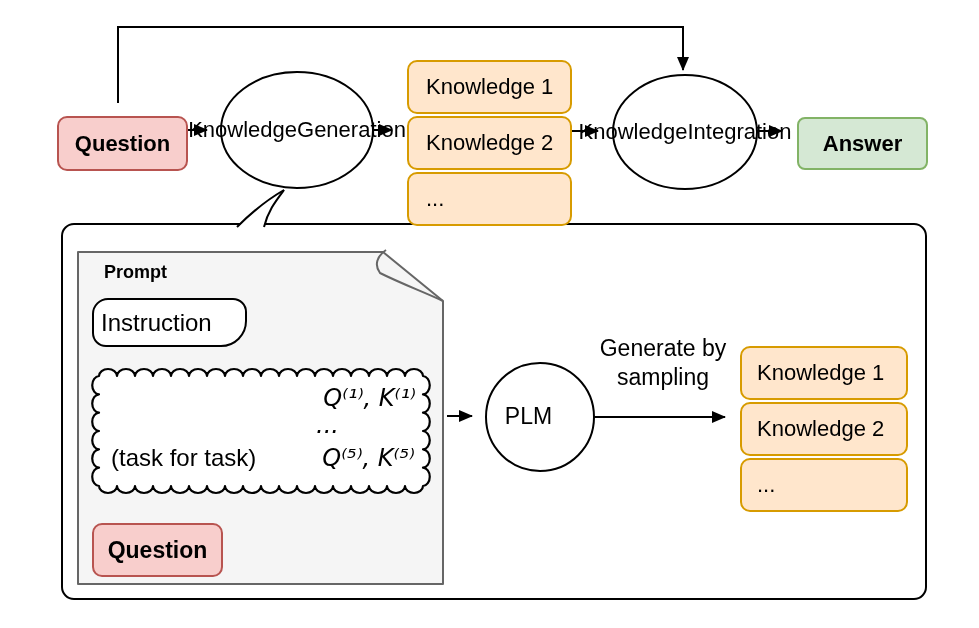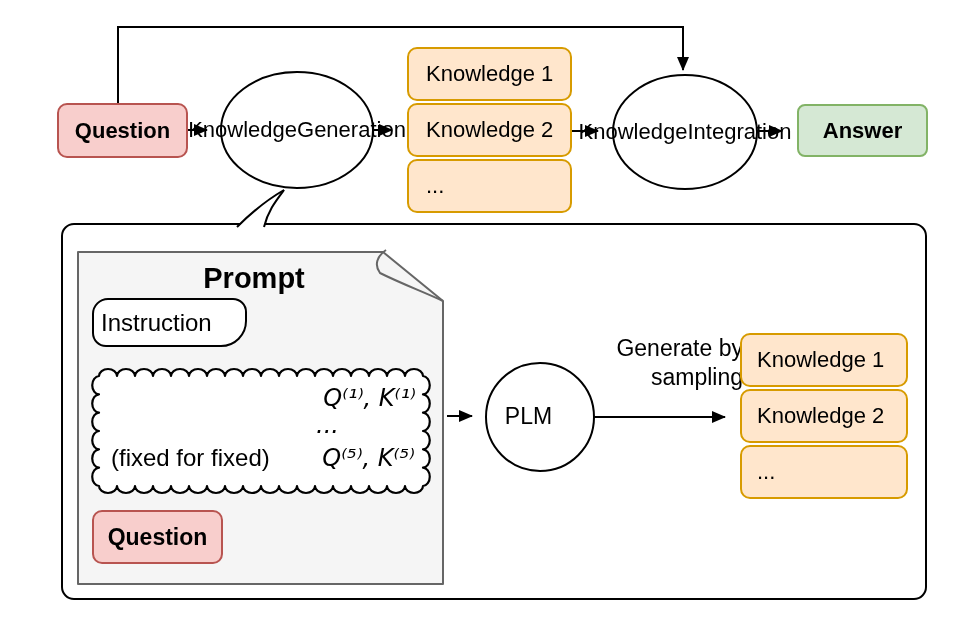--- a/index.html
+++ b/index.html
@@ -1,32 +1,32 @@
 <!DOCTYPE html>
 <html><head>
 <meta charset="utf-8">
 <style>
   html,body{margin:0;padding:0;background:#ffffff;}
   .canvas{position:relative;width:979px;height:628px;background:#ffffff;overflow:hidden;
           font-family:"Liberation Sans",sans-serif;color:#000;}
   svg.layer{position:absolute;left:0;top:0;width:979px;height:628px;}
 
   .box{position:absolute;box-sizing:border-box;display:flex;align-items:center;
-       border:2px solid;font-size:22px;}
+       border:2px solid;font-size:22px;margin-top:13px;}
   .pink{background:#F8CECC;border-color:#B85450;border-radius:10px;
         font-weight:bold;justify-content:center;}
   .orange{background:#FFE6CC;border-color:#D79B00;border-radius:10px;padding-left:17px;}
   .green{background:#D5E8D4;border-color:#82B366;border-radius:8px;
          font-weight:bold;justify-content:center;}
 
   .ellipse-label{position:absolute;display:flex;flex-direction:row;align-items:center;
        justify-content:center;text-align:center;font-size:22px;line-height:26px;}
 
   .txt{position:absolute;white-space:nowrap;}
-  .prompt-title{font-weight:bold;font-size:29px;text-align:center;}
+  .prompt-title{font-weight:bold;font-size:18px;text-align:left;}
   .instruction{position:absolute;box-sizing:border-box;background:#ffffff;border:2.5px solid #000;
        border-radius:16px 14px 26px 14px;display:flex;align-items:center;
        padding-left:7px;font-size:24px;}
   .cloud-text{font-size:24px;line-height:30px;}
   .qk{font-family:"DejaVu Sans",sans-serif;font-style:italic;text-align:right;}
   .gen-label{position:absolute;text-align:center;font-size:23px;line-height:29px;}
   .plm-label{position:absolute;text-align:center;font-size:23px;}
 </style>
 </head>
 <body>
@@ -81,30 +81,30 @@
     <span>Knowledge</span>
     <span>Integration</span>
   </div>
 
   <div class="box green" style="left:797px;top:104px;width:131px;height:53px;">Answer</div>
 
   <div class="txt prompt-title" style="left:104px;top:262px;width:300px;">Prompt</div>
 
   <div class="instruction" style="left:92px;top:298px;width:155px;height:49px;">Instruction</div>
 
-  <div class="txt cloud-text" style="left:111px;top:443px;">(fixed for fixed)</div>
+  <div class="txt cloud-text" style="left:111px;top:443px;">(task for task)</div>
   <div class="txt cloud-text qk" style="left:256px;top:383px;width:160px;">Q⁽¹⁾, K⁽¹⁾</div>
   <div class="txt cloud-text qk" style="left:316px;top:410px;text-align:left;">...</div>
   <div class="txt cloud-text qk" style="left:255px;top:443px;width:160px;">Q⁽⁵⁾, K⁽⁵⁾</div>
 
   <div class="box pink" style="left:92px;top:510px;width:131px;height:54px;font-size:23px;">Question</div>
 
   <div class="plm-label" style="left:486px;top:403px;width:85px;">PLM</div>
 
-  <div class="gen-label" style="left:583px;top:334px;width:160px;text-align:right;">
+  <div class="gen-label" style="left:583px;top:334px;width:160px;">
     <span style="display:block">Generate by</span>
     <span style="display:block">sampling</span>
   </div>
 
   <div class="box orange" style="left:740px;top:333px;width:168px;height:54px;padding-left:15px;">Knowledge 1</div>
   <div class="box orange" style="left:740px;top:389px;width:168px;height:54px;padding-left:15px;">Knowledge 2</div>
   <div class="box orange" style="left:740px;top:445px;width:168px;height:54px;padding-left:15px;">...</div>
 
 </div>
 

